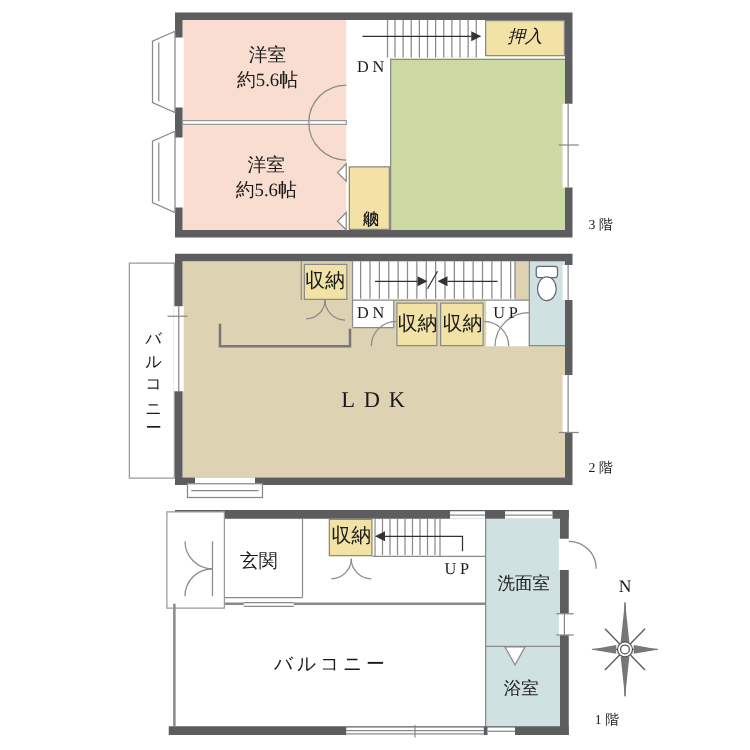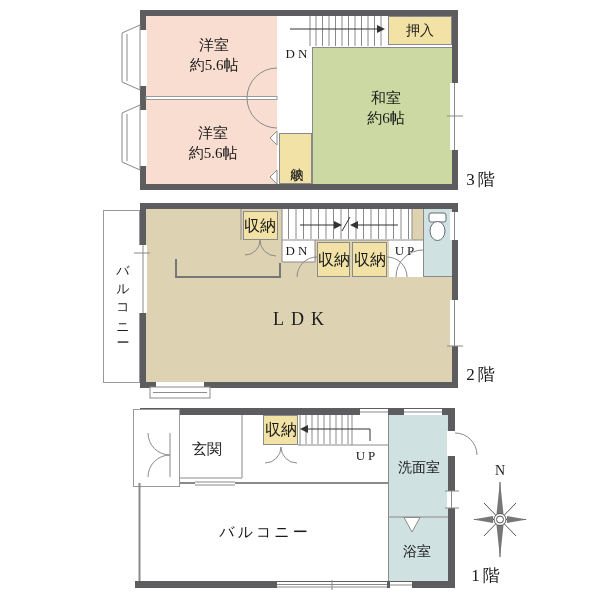--- a/index.html
+++ b/index.html
@@ -11,21 +11,21 @@
   .lbl{position:absolute;z-index:10;white-space:nowrap;transform:translate(-50%,-50%);
        text-align:center;line-height:1.3;}
   .fill-pink{background:#f8ddd0;}
   .fill-green{background:#ccd9a3;}
   .fill-yellow{background:#f2e2a6;border:1px solid #8a8a8a;}
   .fill-tan{background:#ddd2b2;}
   .fill-blue{background:#cfe1e0;}
   .fill-white{background:#ffffff;}
   .vtext{writing-mode:vertical-rl;}
   svg.overlay{position:absolute;left:0;top:0;z-index:8;pointer-events:none;}
-  .fs17{font-size:17px;letter-spacing:3px;}
+  .fs17{font-size:11px;letter-spacing:3px;}
   .fs15{font-size:15px;}
   .fs14{font-size:14px;}
   .fs13{font-size:13px;}
   .fs12{font-size:16px;}
   .sp{letter-spacing:3px;}
 </style>
 </head>
 <body>
 
 <div id="plan">
@@ -253,25 +253,21 @@
   </svg>
 
   <div class="lbl fs15" style="left:214px;top:55px;">
     <div>洋室</div>
       <div>約5.6帖</div>
   </div>
   <div class="lbl fs15" style="left:213px;top:143px;">
     <div>洋室</div>
       <div>約5.6帖</div>
   </div>
-  <div class="lbl fs15" style="left:386px;top:108px;">
-    <div>和室</div>
-      <div>約6帖</div>
-  </div>
-  <div class="lbl fs14" style="left:420px;top:31px;">押入</div>
+  <div class="lbl fs14" style="left:420px;top:31px;font-style:italic;">押入</div>
   <div class="lbl fs13 vtext" style="left:296px;top:158px;">収納</div>
   <div class="lbl fs13 sp" style="left:298px;top:54px;">DN</div>
   <div class="lbl fs17" style="left:482px;top:180px;">3階</div>
 
   <div class="lbl fs13 vtext" style="left:122px;top:298px;letter-spacing:5px;">バルコニー</div>
   <div class="lbl" style="left:302px;top:320px;font-size:18px;letter-spacing:7px;text-align:center;">LDK</div>
   <div class="lbl fs12" style="left:260px;top:226px;">収納</div>
   <div class="lbl fs12" style="left:334px;top:260px;">収納</div>
   <div class="lbl fs12" style="left:370px;top:260px;">収納</div>
   <div class="lbl fs13 sp" style="left:298px;top:251px;">DN</div>

